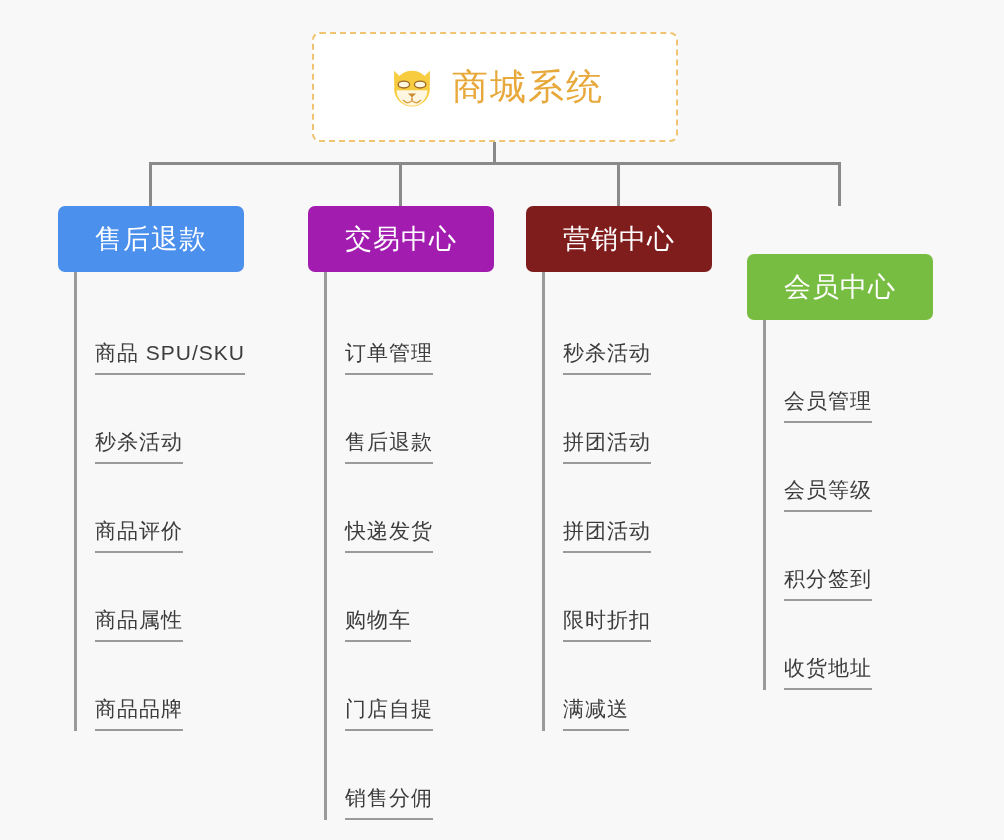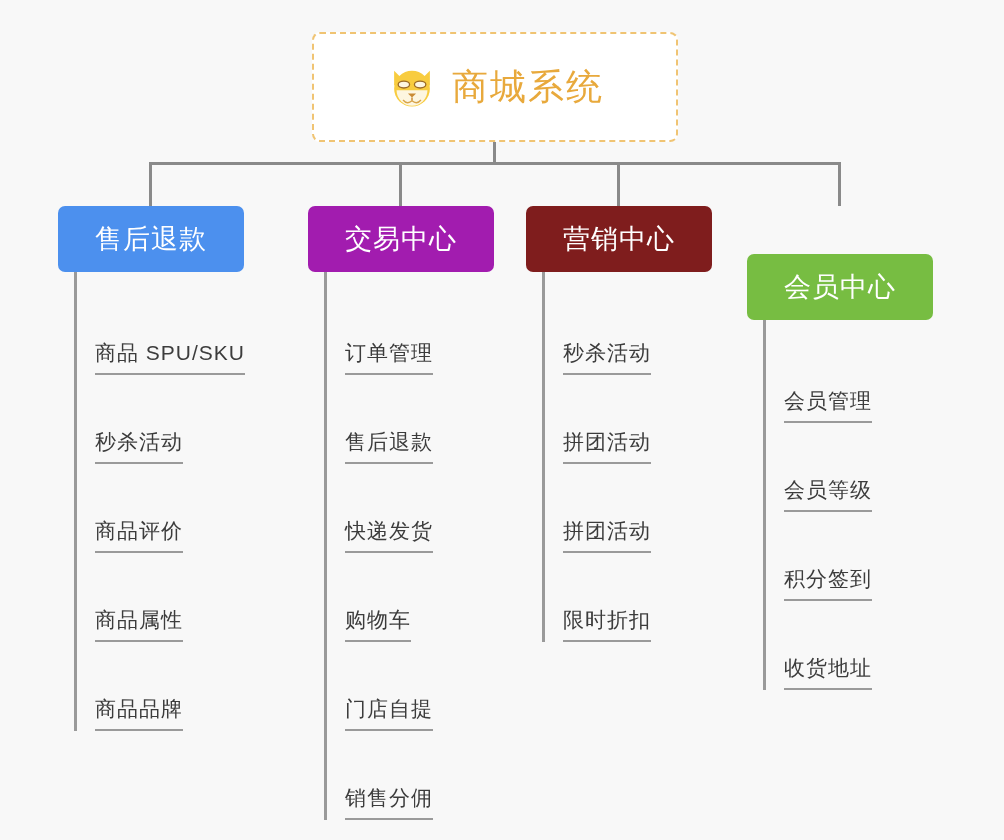--- a/index.html
+++ b/index.html
@@ -216,20 +216,23 @@
         </div>
       <div class="leaf-item">
           <span class="leaf-label">拼团活动</span>
         </div>
       <div class="leaf-item">
           <span class="leaf-label">拼团活动</span>
         </div>
       <div class="leaf-item">
           <span class="leaf-label">限时折扣</span>
         </div>
+      <div class="leaf-item">
+          <span class="leaf-label">满减送</span>
+        </div>
     </div>
   </div>
 
   <div class="column col-4 cat-4">
     <div class="cat-header">
       <span>会员中心</span>
     </div>
     <div class="leaf-list">
       <div class="leaf-item">
           <span class="leaf-label">会员管理</span>

